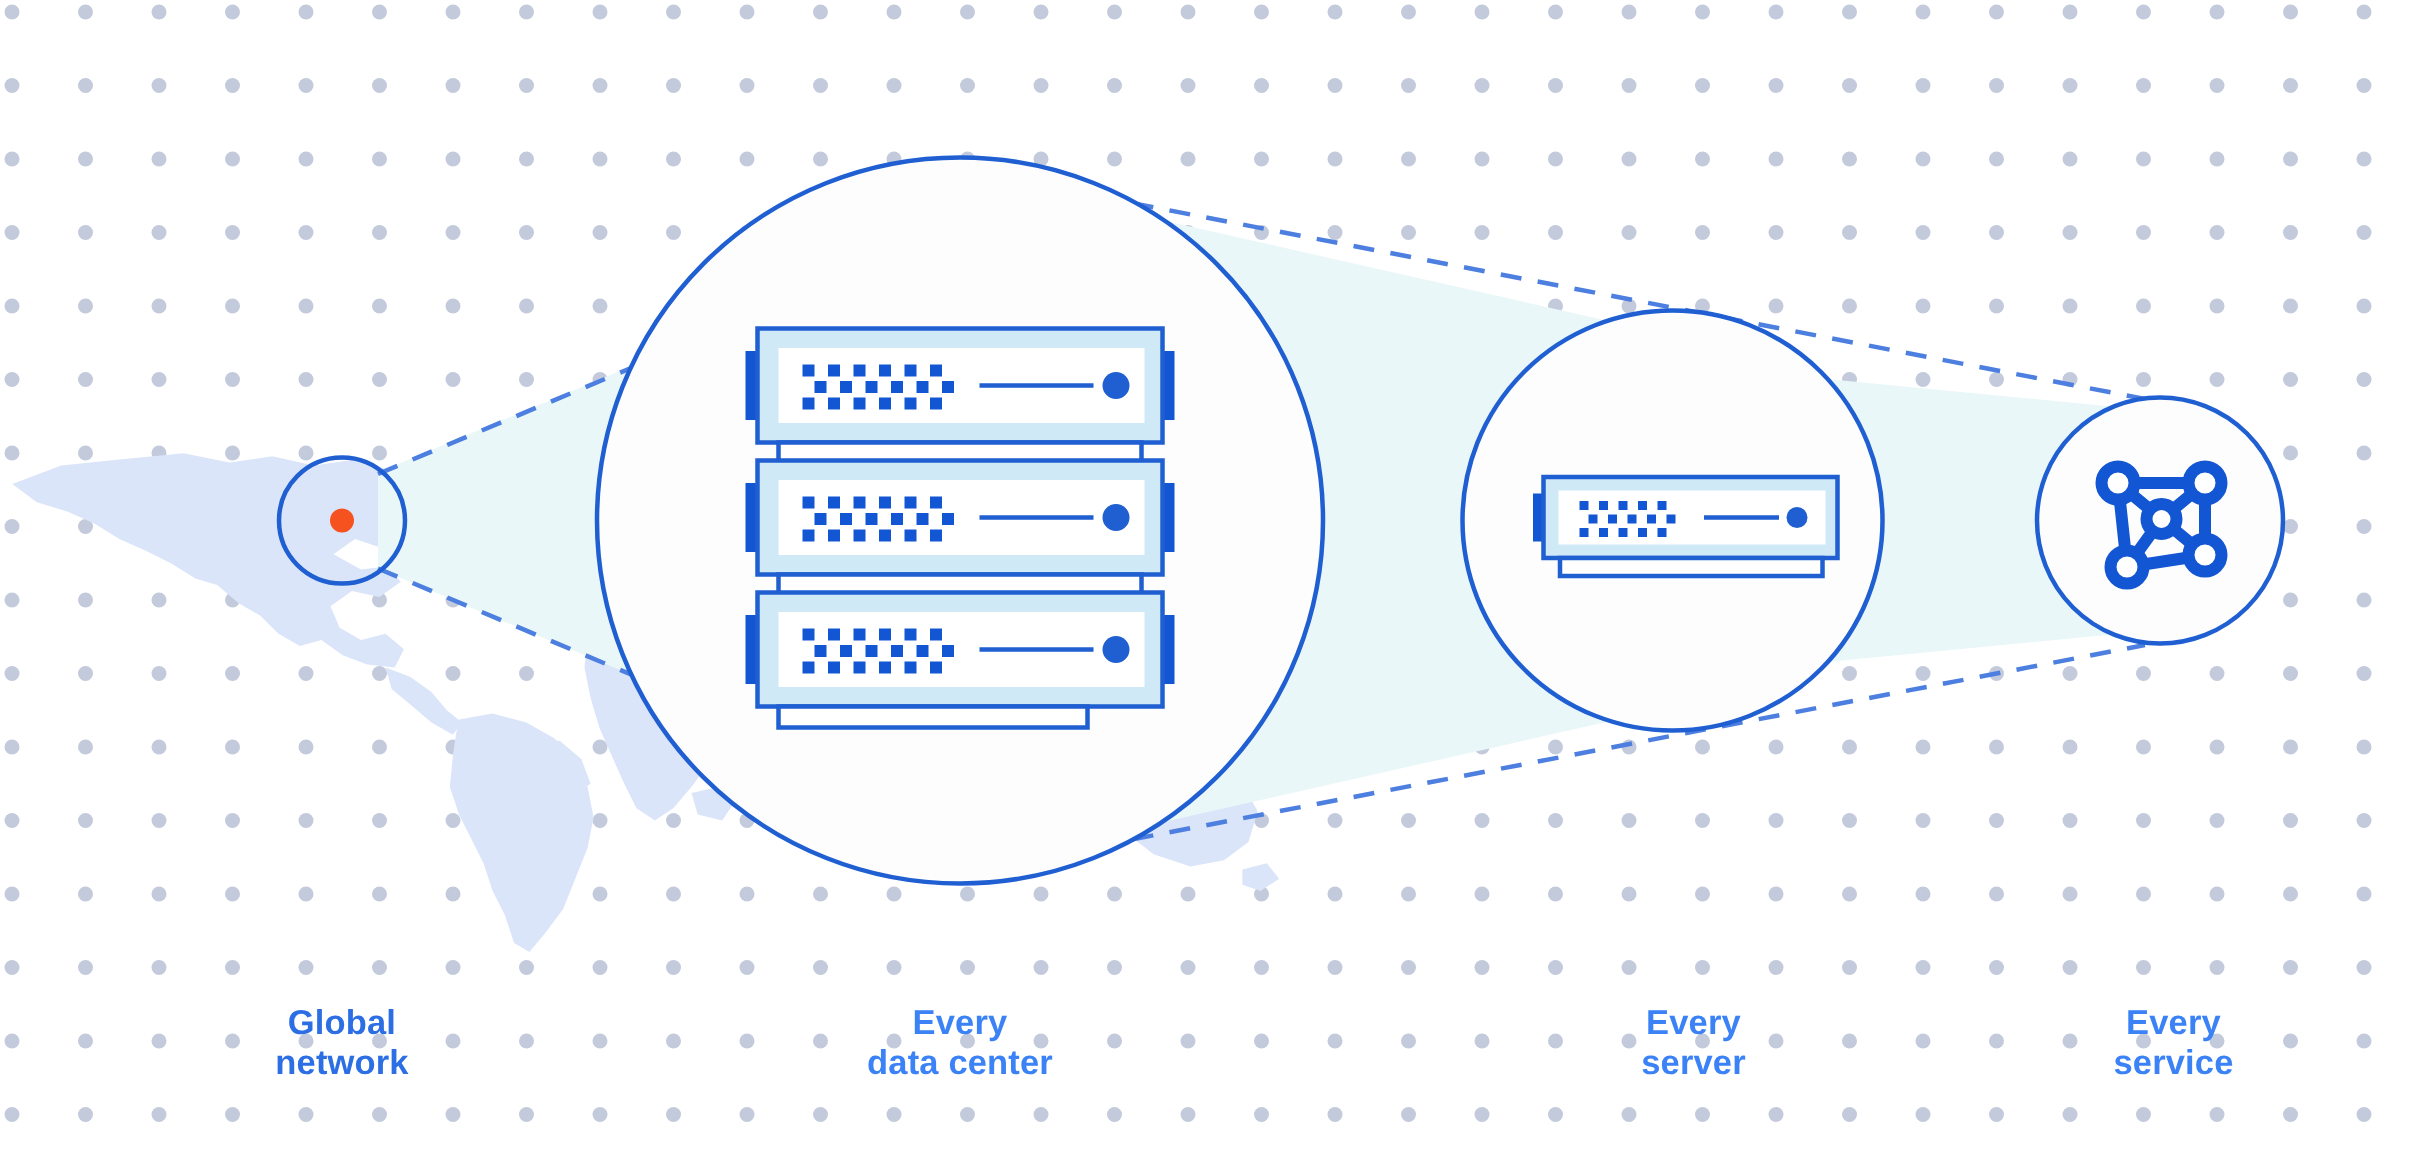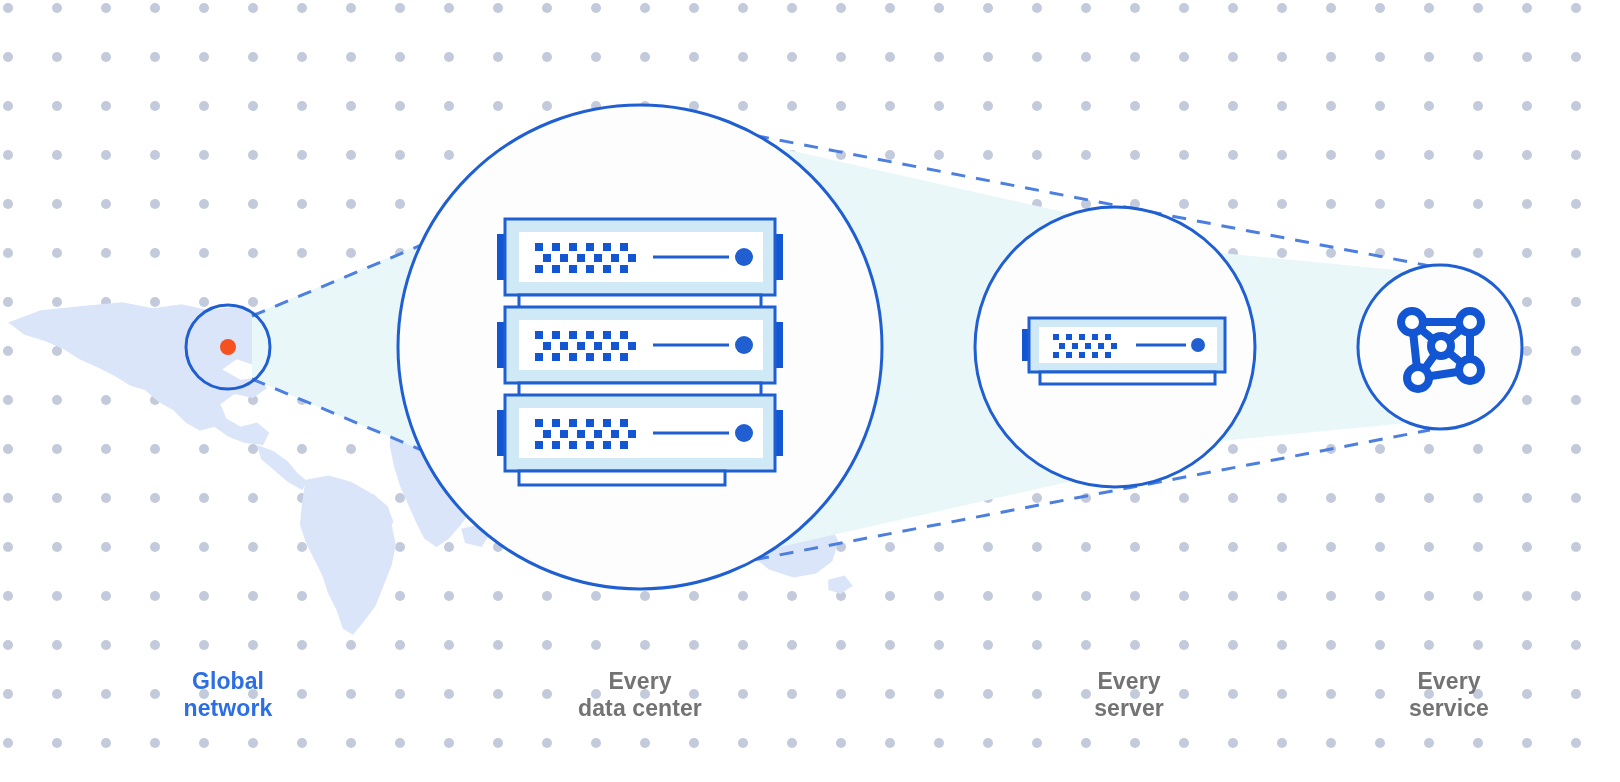--- a/index.html
+++ b/index.html
@@ -2,21 +2,21 @@
 <html><head>
 <meta charset="utf-8">
 <style>
   html,body{margin:0;padding:0;background:#ffffff;}
   body{width:1620px;height:782px;overflow:hidden;
        font-family:"Liberation Sans","DejaVu Sans",sans-serif;}
   #stage{position:relative;width:1620px;height:782px;background:#ffffff;}
   #stage svg.layer{position:absolute;left:0;top:0;width:1620px;height:782px;}
   .lbl{position:absolute;text-align:center;font-size:23px;line-height:27px;
        font-weight:700;letter-spacing:.1px;white-space:pre-line;}
-  .lbl.dark{color:#737373;}
+  .lbl.dark{color:#3b82f6;}
   .lbl.blue{color:#2c6ee4;}
 </style>
 </head>
 <body>
 
 <div id="stage">
 
   <svg class="layer" viewBox="0 0 1620 782" aria-hidden="true">
     <g id="dotgrid">
         <circle cx="8" cy="8" r="5" fill="#c3cadb"></circle>

